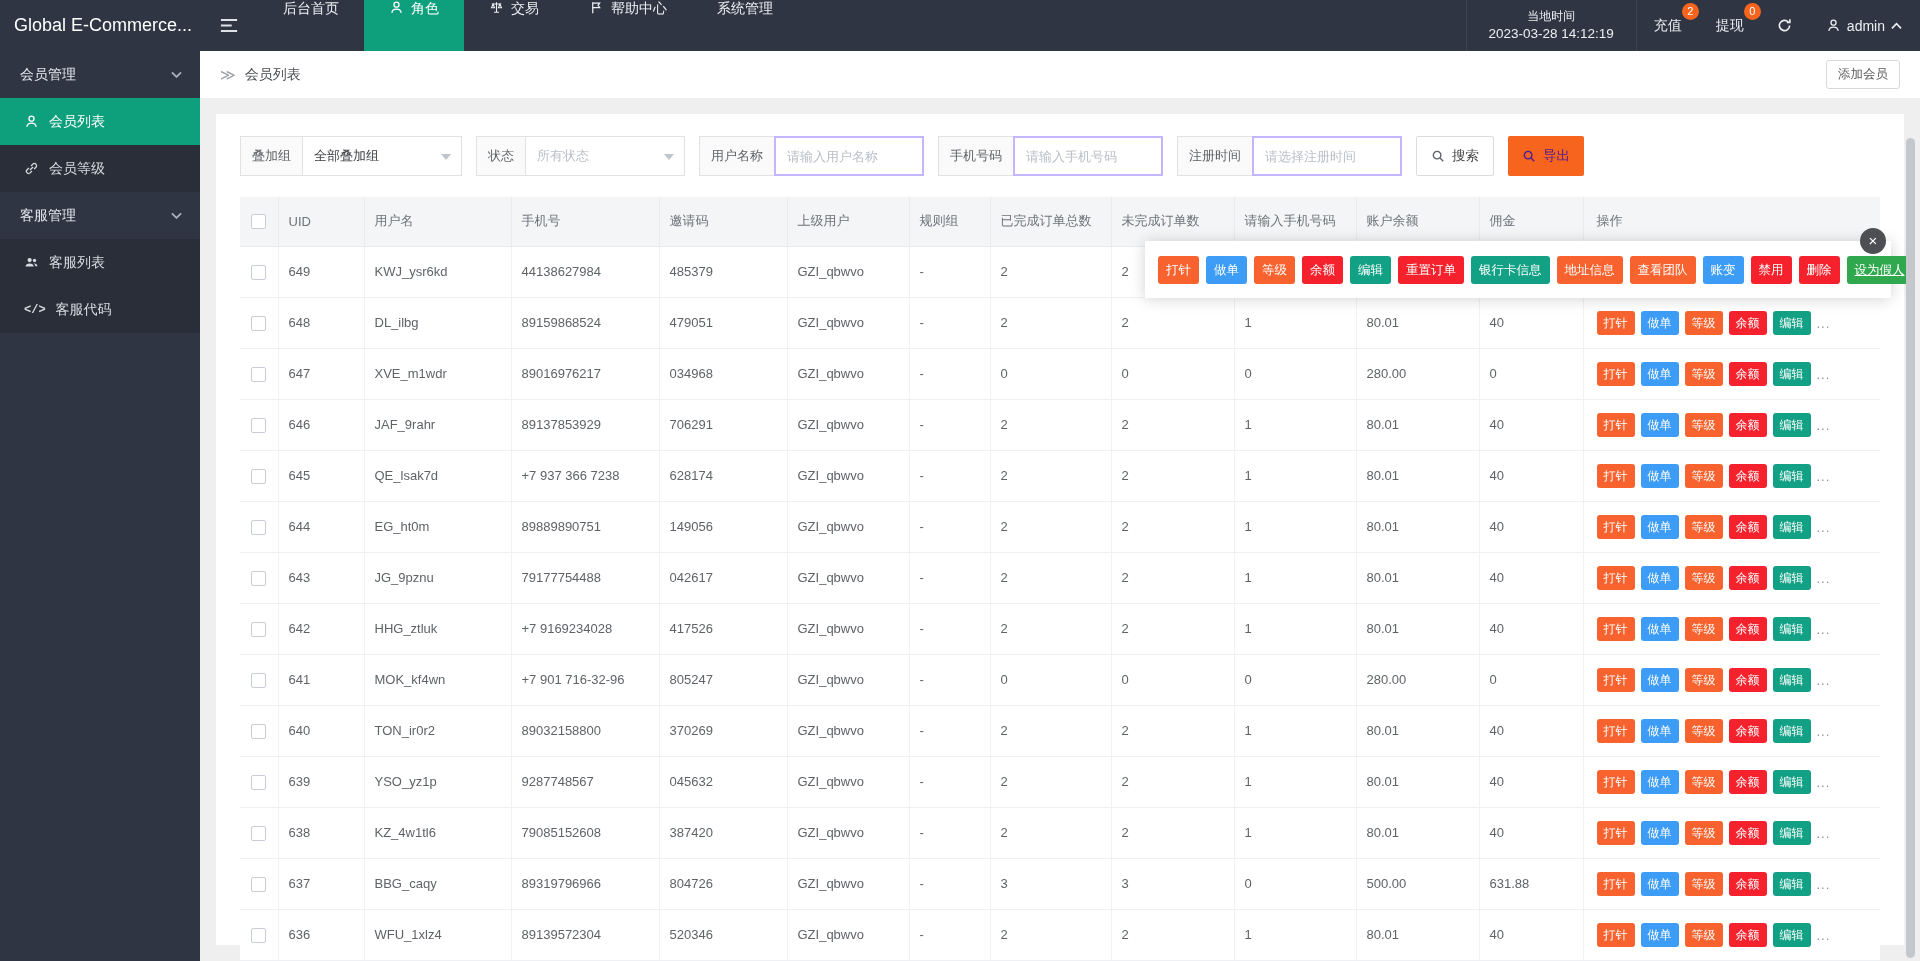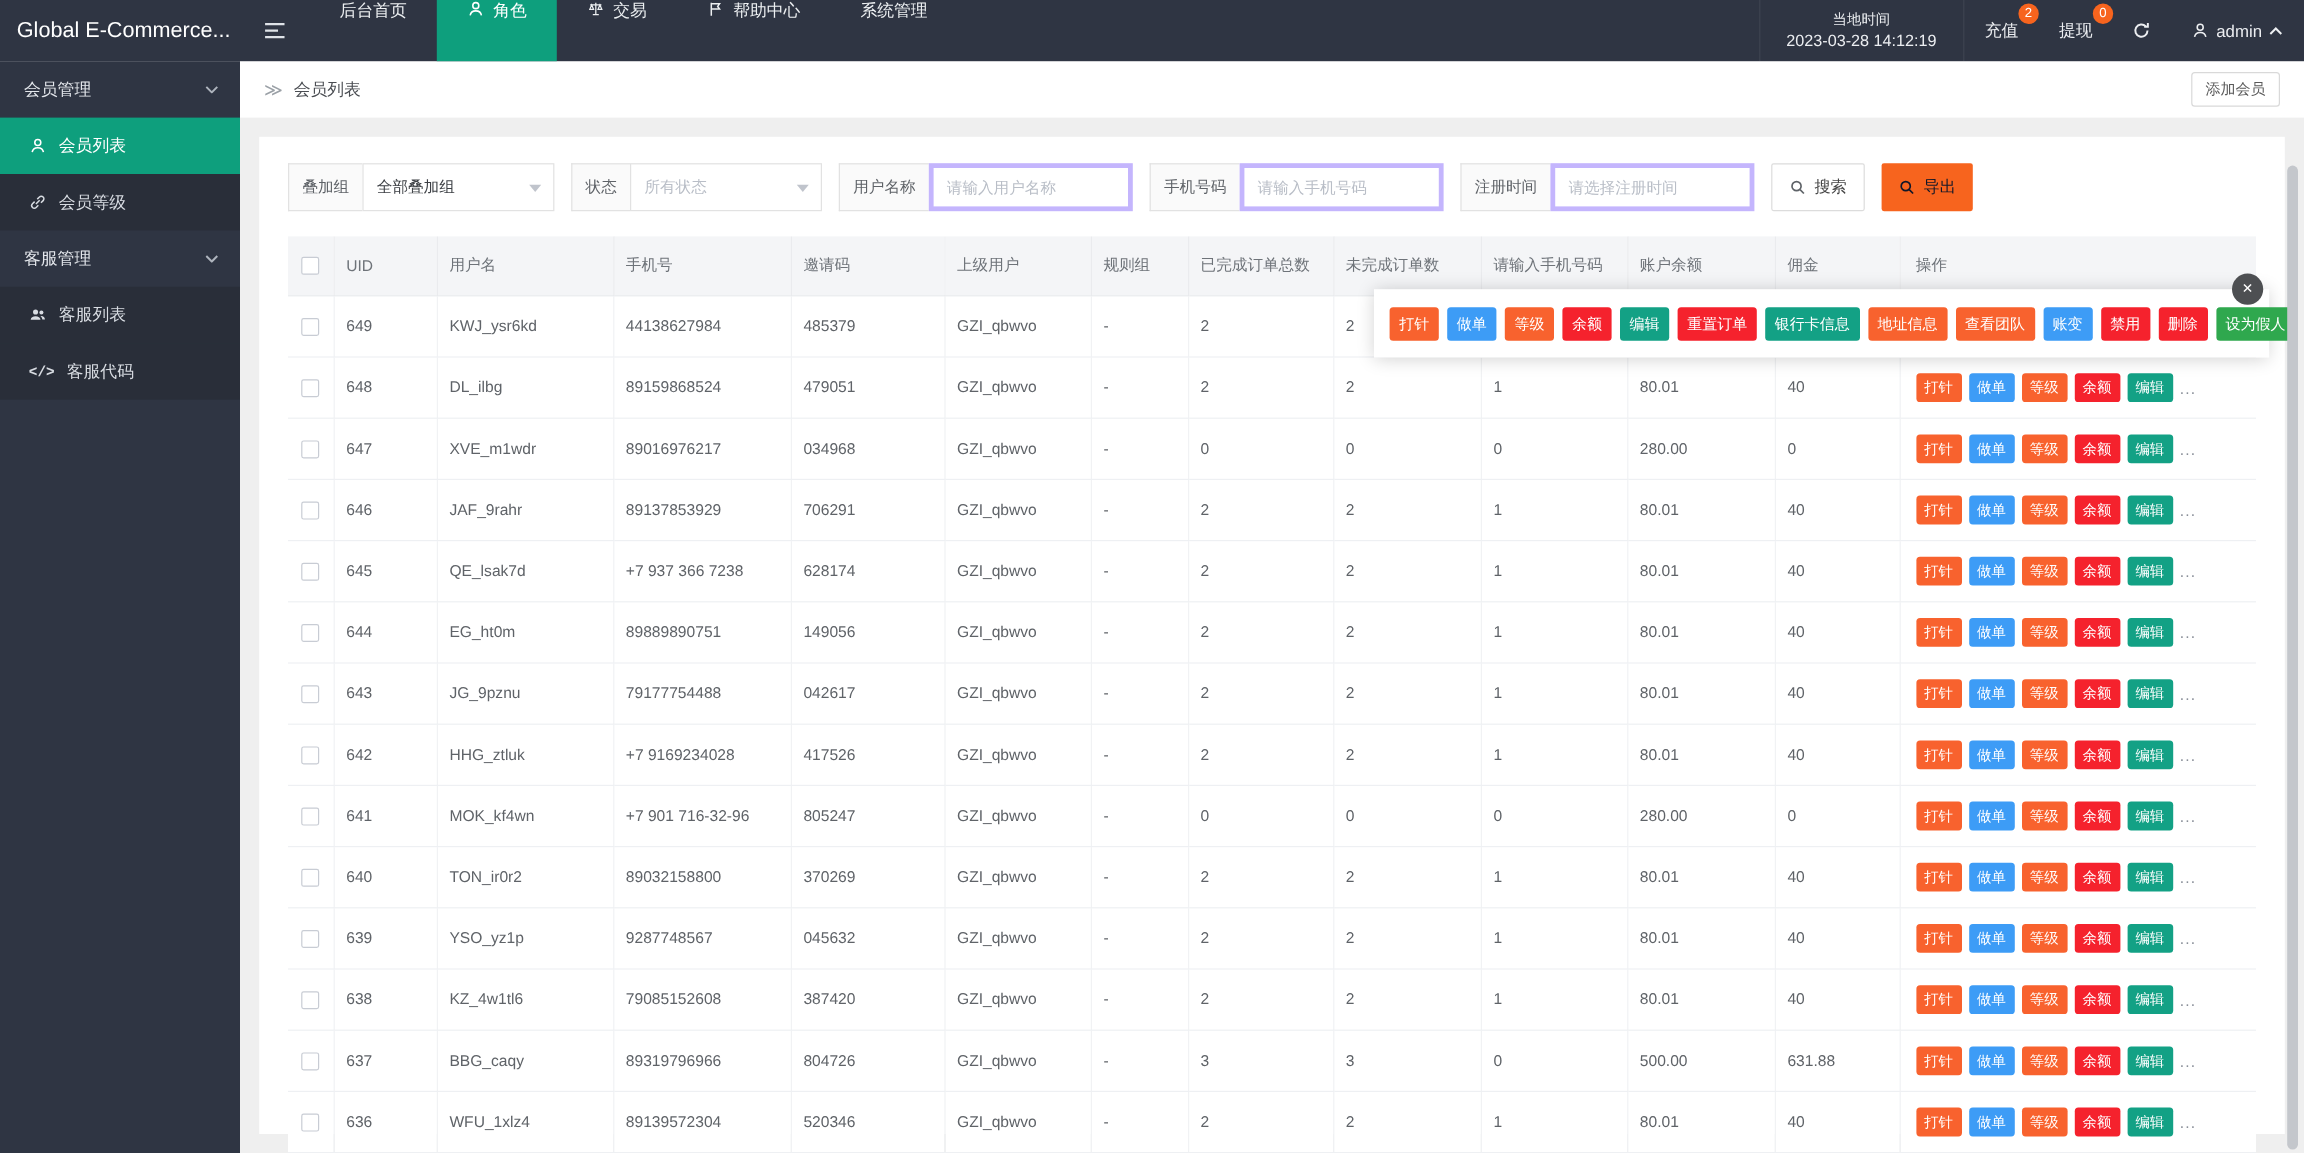--- a/index.html
+++ b/index.html
@@ -56,46 +56,46 @@
   
   .filters{display:flex;align-items:center;gap:14px;}
   .fgroup{display:flex;height:40px;}
   .flabel{display:flex;align-items:center;padding:0 11px;background:#fafafa;border:1px solid #e2e2e2;
     border-right:none;font-size:13px;color:#5f6368;white-space:nowrap;}
   .fselect{position:relative;display:flex;align-items:center;width:160px;border:1px solid #e2e2e2;
     background:#fff;padding:0 26px 0 11px;font-size:13px;color:#3d4045;cursor:pointer;}
   .fselect.placeholder{color:#b9bec7;}
   .fselect .caret{position:absolute;right:10px;top:17px;width:0;height:0;
     border-left:5px solid transparent;border-right:5px solid transparent;border-top:6px solid #c0c4cc;}
-  .finput{width:170px;border:4px solid #c4b5fd;padding:0 11px;font-size:13px;color:#0f172a;outline:none;
+  .finput{width:150px;border:2px solid #c4b5fd;padding:0 11px;font-size:13px;color:#0f172a;outline:none;
     font-family:"Liberation Sans","DejaVu Sans",sans-serif;}
   .finput::placeholder{color:#b9bec7;}
   .search-btn{height:40px;display:flex;align-items:center;gap:7px;padding:0 14px;border:1px solid #dcdcdc;
     border-radius:2px;background:#fff;font-size:13.5px;color:#454545;cursor:pointer;}
   .search-btn .micon{color:#5f6368;}
   .export-btn{height:40px;display:flex;align-items:center;gap:7px;padding:0 14px;border:none;
-    border-radius:2px;background:var(--export-orange);font-size:13.5px;color:#0f172a;cursor:pointer;}
+    border-radius:2px;background:var(--export-orange);font-size:13.5px;color:#4c1d95;cursor:pointer;}
 
   
   .table-wrap{position:relative;margin-top:21px;}
   table.grid{width:100%;border-collapse:collapse;table-layout:fixed;}
   .grid th{height:49px;background:#f4f5f7;font-weight:400;font-size:13px;color:#6e7379;
     text-align:left;padding:0 10px;border-right:1px solid #eaebee;border-bottom:1px solid #e8eaed;white-space:nowrap;overflow:hidden;}
   .grid td{height:51px;font-size:13px;color:#5f6368;padding:0 10px;border-right:1px solid #f1f2f4;
     border-bottom:1px solid #eef0f3;white-space:nowrap;overflow:hidden;background:#fff;}
   .grid th:last-child,.grid td:last-child{border-right:none;}
   .grid .col-cb{text-align:center;padding:0;}
   .grid td.c-actions,.grid th.c-actions{border-left:1px solid #e4e6e9;padding-left:13px;}
   .cb{display:inline-block;width:15px;height:15px;border:1px solid #c8ccd4;border-radius:2px;background:#fff;
     vertical-align:middle;cursor:pointer;}
   .abtn{display:inline-block;height:24px;line-height:24px;padding:0 7px;margin-right:6px;border-radius:3px;
     color:#fff;font-size:12px;cursor:pointer;}
   .more{display:inline-block;color:#8a8f99;font-size:13px;letter-spacing:1px;cursor:pointer;vertical-align:middle;}
   .bg-orange{background:var(--orange);} .bg-blue{background:var(--blue);} .bg-red{background:var(--red);}
-  .bg-teal{background:var(--teal);} .bg-green{background:var(--green);}
+  .bg-teal{background:var(--teal);} .bg-green{background:var(--green);text-decoration:underline;}
 
   
   .action-popup{position:absolute;top:44px;left:905px;width:746px;height:57px;background:#fff;
     box-shadow:0 1px 14px rgba(0,0,0,.18);display:flex;align-items:center;padding:0 13px;gap:7px;z-index:20;}
   .pbtn{height:28px;line-height:28px;padding:0 8px;border-radius:3px;color:#fff;font-size:12.5px;
     white-space:nowrap;cursor:pointer;}
   .popup-close{position:absolute;top:-13px;right:5px;width:26px;height:26px;border-radius:50%;
     background:#4d4f52;color:#fff;font-size:15px;line-height:26px;text-align:center;cursor:pointer;z-index:21;}
 
   

